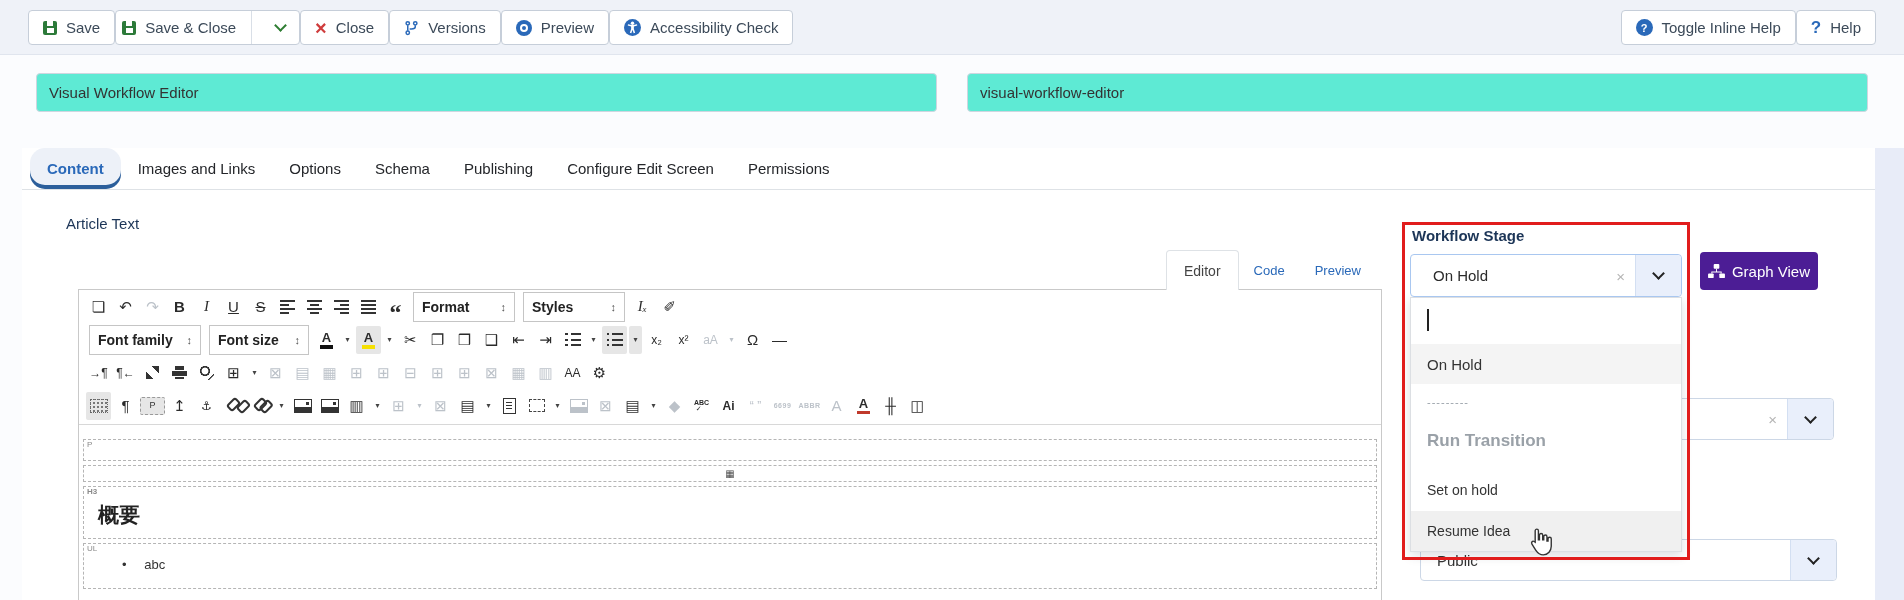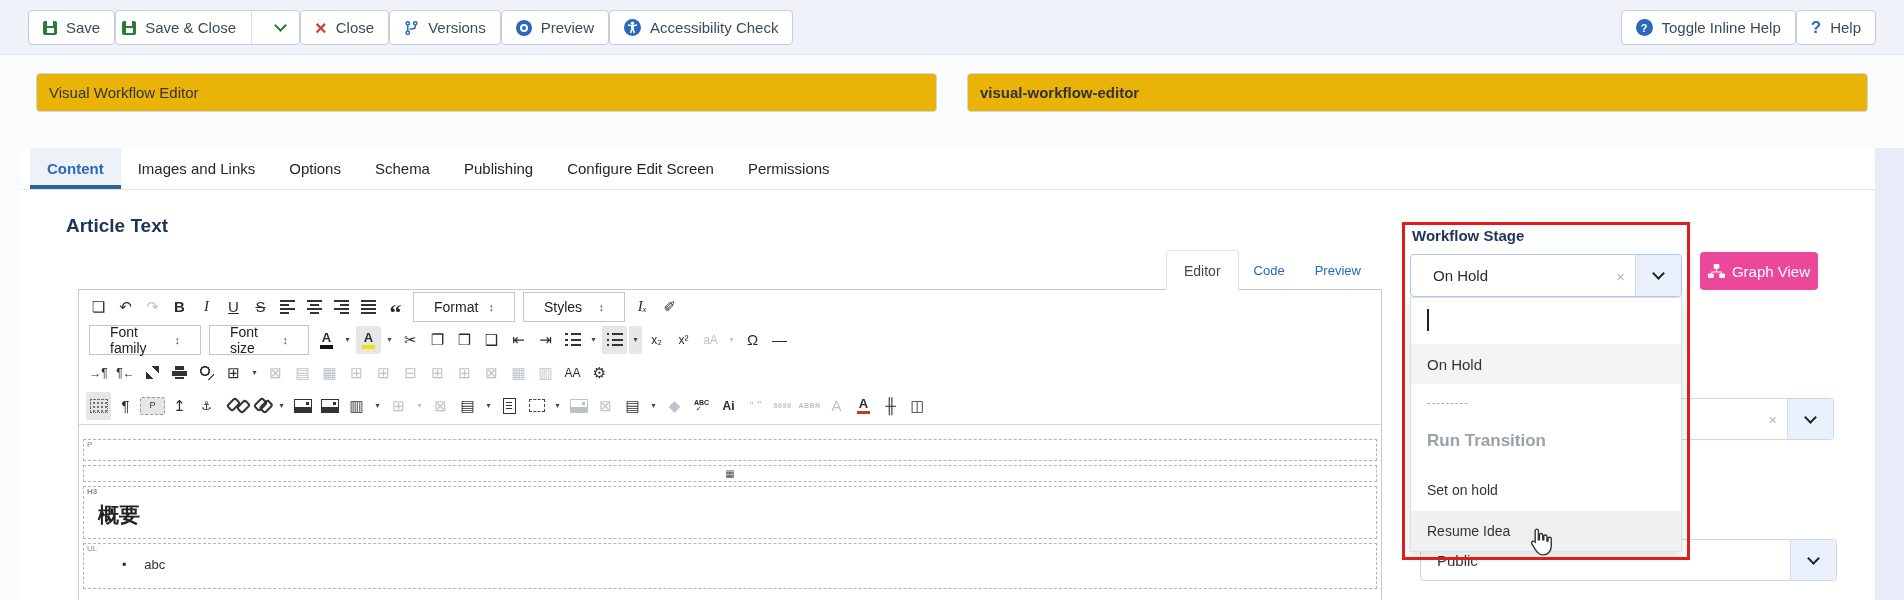--- a/index.html
+++ b/index.html
@@ -25,31 +25,31 @@
   .xicon::before { content:"×"; color:#cf3c3c; font-weight:700; font-size:20px; line-height:1; }
   .pvw { width:16px; height:16px; border-radius:50%; background:#2a69b9; position:relative; flex:0 0 auto; }
   .pvw::before { content:""; position:absolute; inset:4px; border:2px solid #fff; border-radius:50%; }
   .qcirc { width:17px; height:17px; border-radius:50%; background:#2a69b9; color:#fff; display:inline-flex;
     align-items:center; justify-content:center; font-size:11px; font-weight:700; flex:0 0 auto; }
   .qcirc::before { content:"?"; }
   .qmark { color:#2a69b9; font-weight:700; font-size:17px; }
   .qmark::before { content:"?"; }
 
   
-  .txtinput { position:absolute; height:39px; background:#eab308; border:1px solid #ced6e0; border-radius:4px;
+  .txtinput { position:absolute; height:39px; background:#5eead4; border:1px solid #ced6e0; border-radius:4px;
     font-size:15px; color:#333; padding:0 12px; font-family:inherit; }
   #title-input { left:36px; top:73px; width:901px; }
-  #alias-input { left:967px; top:73px; width:901px;font-weight:bold; }
+  #alias-input { left:967px; top:73px; width:901px; }
 
   
   #card { position:absolute; left:22px; top:148px; width:1853px; height:452px; background:#fff; z-index:1; }
   #tabstrip { display:flex; height:42px; border-bottom:1px solid #dee2e6; padding-left:8px; }
   .mtab { display:flex; align-items:center; padding:0 17px; font-size:15px; color:#24262a; cursor:pointer; }
-  .mtab.active { background:#edf1f8; color:#2a69b9; font-weight:700; box-shadow:inset 0 -4px 0 #2c5f9b; }
-  #article-label { position:absolute; left:44px; top:67px; font-size:19px; font-weight:700; color:#1c3557; }
+  .mtab.active { background:#edf1f8; color:#2a69b9; font-weight:700; box-shadow:inset 0 -4px 0 #2c5f9b;border-radius:15px; }
+  #article-label { position:absolute; left:44px; top:67px; font-size:15px; font-weight:400; color:#1c3557; }
 
   
   #viewtabs { position:absolute; left:1144px; top:102px; height:40px; display:flex; align-items:stretch; z-index:3; }
   .vtab-editor { padding:0 17px; display:flex; align-items:center; background:#fff; border:1px solid #dee2e6;
     border-bottom:none; border-radius:4px 4px 0 0; font-size:14px; color:#444; }
   .vtab-link { padding:0 15px; display:flex; align-items:center; font-size:13px; color:#2a69b9; cursor:pointer; }
 
   
   #editor { position:absolute; left:56px; top:141px; width:1304px; height:312px; border:1px solid #c9c9c9;
     background:#fff; overflow:hidden; z-index:2; }
@@ -61,21 +61,21 @@
   .tb.act { background:#e6e6e6; border-radius:2px; }
   .tb.sm { font-size:12px; }
   .tb.tny { font-size:7px; font-weight:700; letter-spacing:.5px; }
   .tb.two { white-space:pre; font-size:7px; line-height:6px; font-weight:700; }
   .tb.fb { font-weight:800; }
   .tb.fi { font-style:italic; font-family:"Liberation Serif","DejaVu Serif",serif; }
   .tb.fu { text-decoration:underline; }
   .tb.fs2 { text-decoration:line-through; }
   .tb.quo { font-family:"Liberation Serif",serif; font-size:24px; font-weight:700; line-height:8px; padding-top:10px; }
   .tsel { border:1px solid #c5c5c5; height:30px; display:inline-flex; align-items:center; justify-content:space-between;
-    padding:0 20px; font-size:14px; color:#222; margin:0 4px; cursor:pointer; background:#fff; }
+    padding:0 8px; font-size:14px; color:#222; margin:0 4px; cursor:pointer; background:#fff;font-weight:bold; }
   .tsel::after { content:"↕"; font-size:11px; color:#555; margin-left:10px; }
   .ub { font-size:13px; font-weight:700; }
   .ub::after { content:""; display:block; width:13px; height:4px; background:#111; margin-top:1px; }
   .uby::after { background:#f5e003; }
   .ubr::after { background:#c0392b; height:3px; }
   .al::before,.ac::before,.ar::before,.aj::before { content:""; width:15px; height:14px; background-repeat:no-repeat; }
   .al::before { background-image:linear-gradient(#333,#333),linear-gradient(#333,#333),linear-gradient(#333,#333),linear-gradient(#333,#333);
     background-position:0 0,0 4px,0 8px,0 12px; background-size:15px 2px,9px 2px,15px 2px,9px 2px; }
   .ac::before { background-image:linear-gradient(#333,#333),linear-gradient(#333,#333),linear-gradient(#333,#333),linear-gradient(#333,#333);
     background-position:0 0,center 4px,0 8px,center 12px; background-size:15px 2px,9px 2px,15px 2px,9px 2px; }
@@ -140,21 +140,21 @@
   #wf-dd { position:absolute; left:1410px; top:297px; width:272px; height:255px; background:#fff;
     border:1px solid #dcdfe3; box-shadow:0 4px 10px rgba(30,40,60,.15); z-index:30; }
   .dd-caret { position:absolute; left:16px; top:11px; width:2px; height:22px; background:#222; }
   .dd-item { position:absolute; left:0; right:0; padding-left:16px; display:flex; align-items:center;
     font-size:14px; color:#333; cursor:pointer; }
   #dd-onhold { top:46px; height:40px; background:#f4f4f4; font-size:15px; }
   #dd-sep { top:95px; height:18px; font-size:11px; color:#98a0a8; letter-spacing:1px; cursor:default; }
   #dd-group { top:125px; height:36px; font-size:17px; font-weight:700; color:#9aa1a8; cursor:default; }
   #dd-t1 { top:172px; height:40px; }
   #dd-t2 { top:213px; height:40px; background:#f0f0f0; }
-  #graph-btn { position:absolute; left:1700px; top:252px; width:118px; height:38px; background:#ec4899;
+  #graph-btn { position:absolute; left:1700px; top:252px; width:118px; height:38px; background:#4c1d95;
     border-radius:4px; display:flex; align-items:center; justify-content:center; gap:7px; color:#fff;
     font-size:15px; z-index:12; cursor:pointer; }
   #sel2 { left:1420px; top:398px; width:414px; height:42px; z-index:8; }
   #sel3 { left:1420px; top:539px; width:417px; height:42px; z-index:8; }
   #sel3 .val { margin-left:16px; font-size:15px; color:#333; }
   #lavender { position:absolute; left:1875px; top:148px; width:29px; height:452px; background:#e8ecf8; z-index:2; }
   #cursor { position:absolute; left:1527px; top:527px; z-index:50; pointer-events:none; }
 </style>
 </head>
 <body>

